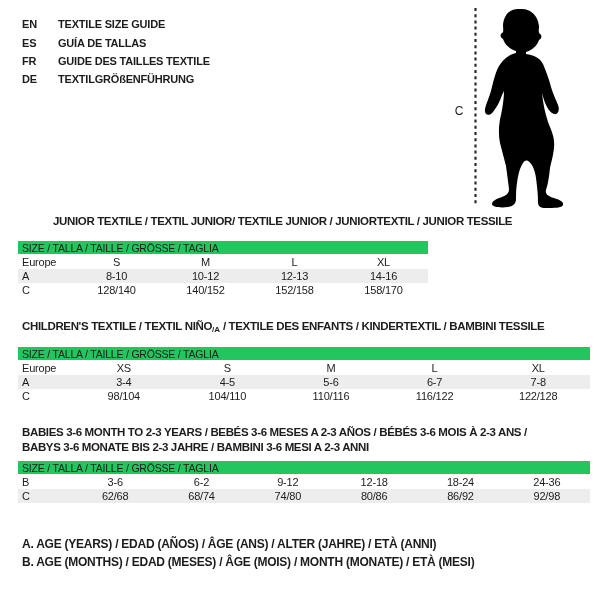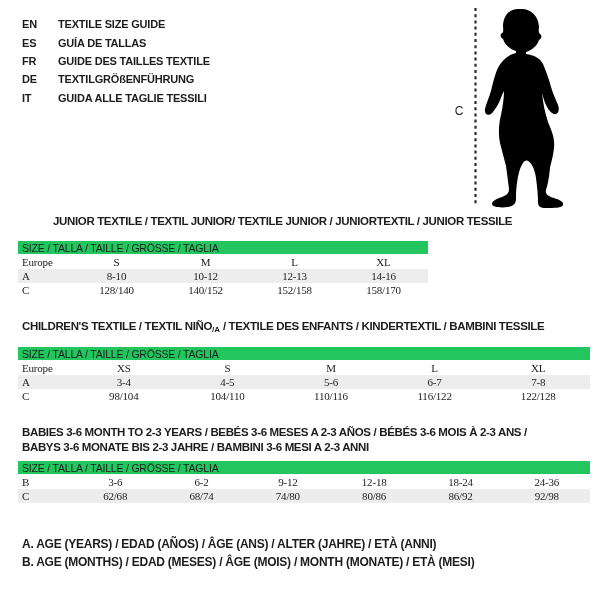--- a/index.html
+++ b/index.html
@@ -31,21 +31,21 @@
 
   
   .size-table{left:18px;}
   .t-narrow{width:410px;}
   .t-wide{width:572px;}
   .size-bar{
     height:13px;background:#22c55e;display:flex;align-items:center;
     padding-left:4px;font-size:10.5px;letter-spacing:-0.2px;margin-bottom:1px;
     box-sizing:border-box;
   }
-  .t-row{display:flex;height:14px;align-items:center;font-size:11px;letter-spacing:-0.2px;font-family:Liberation Serif, serif;}
+  .t-row{display:flex;height:14px;align-items:center;font-size:11px;letter-spacing:-0.2px;}
   .t-row.shaded{background:#ededed;}
   .t-cell{flex:1;text-align:center;white-space:nowrap;}
   .t-rowlabel{flex:0 0 50px;text-align:left;padding-left:4px;white-space:nowrap;}
 
   
   .notes{left:22px;top:536px;}
   .note-line{font-size:12px;font-weight:bold;letter-spacing:-0.25px;line-height:17.6px;white-space:nowrap;}
 </style>
 </head>
 <body>
@@ -59,24 +59,20 @@
     <span class="lang-code">ES</span>
     <span class="lang-label">GUÍA DE TALLAS</span>
   </div>
   <div class="lang-row">
     <span class="lang-code">FR</span>
     <span class="lang-label">GUIDE DES TAILLES TEXTILE</span>
   </div>
   <div class="lang-row">
     <span class="lang-code">DE</span>
     <span class="lang-label">TEXTILGRÖßENFÜHRUNG</span>
-  </div>
-  <div class="lang-row">
-    <span class="lang-code">IT</span>
-    <span class="lang-label">GUIDA ALLE TAGLIE TESSILI</span>
   </div>
 </div>
 
 <div class="abs c-label">C</div>
 
 <svg class="abs figure-svg" width="105" height="205" viewBox="0 0 105 205">
   <line x1="5.5" y1="3" x2="5.5" y2="201" stroke="#2a2a2a" stroke-width="2.2" stroke-dasharray="3 3.2"></line>
   <path fill="#000000" d="
     M50,4
     C60,3 68,10 69,21

